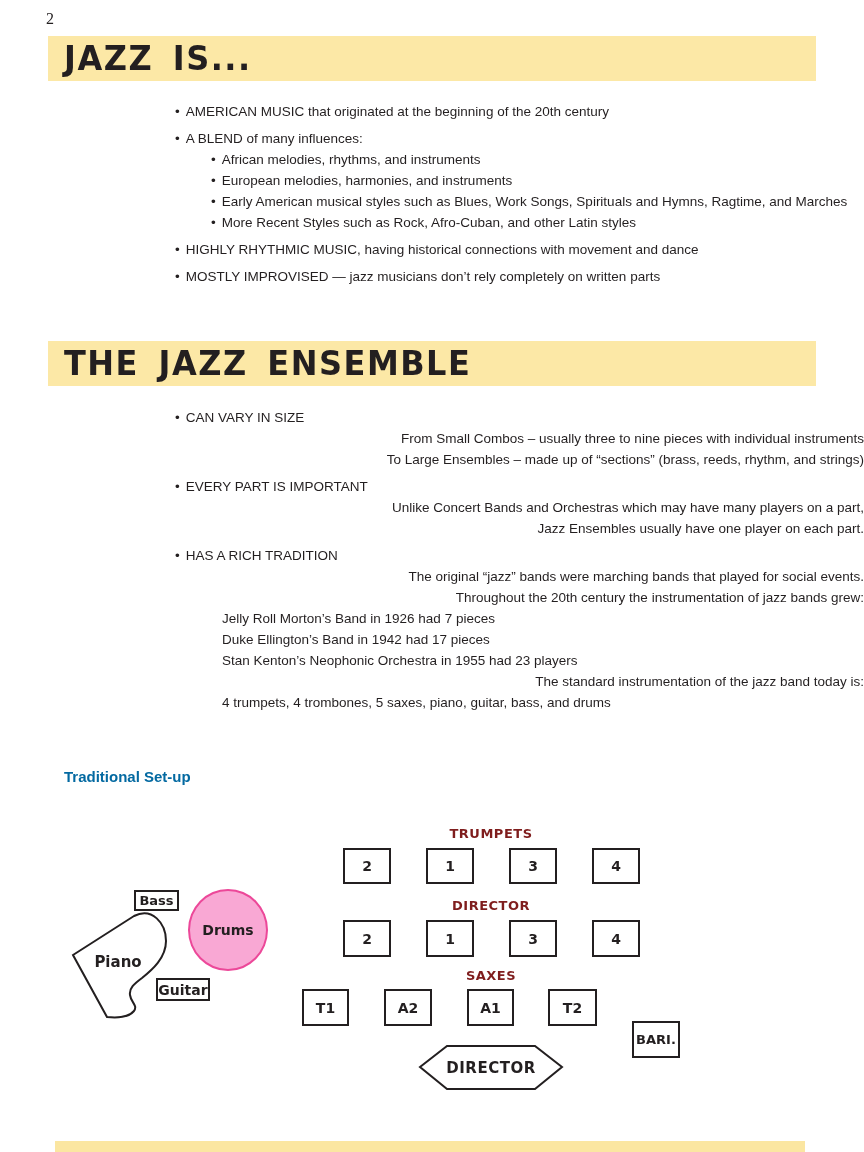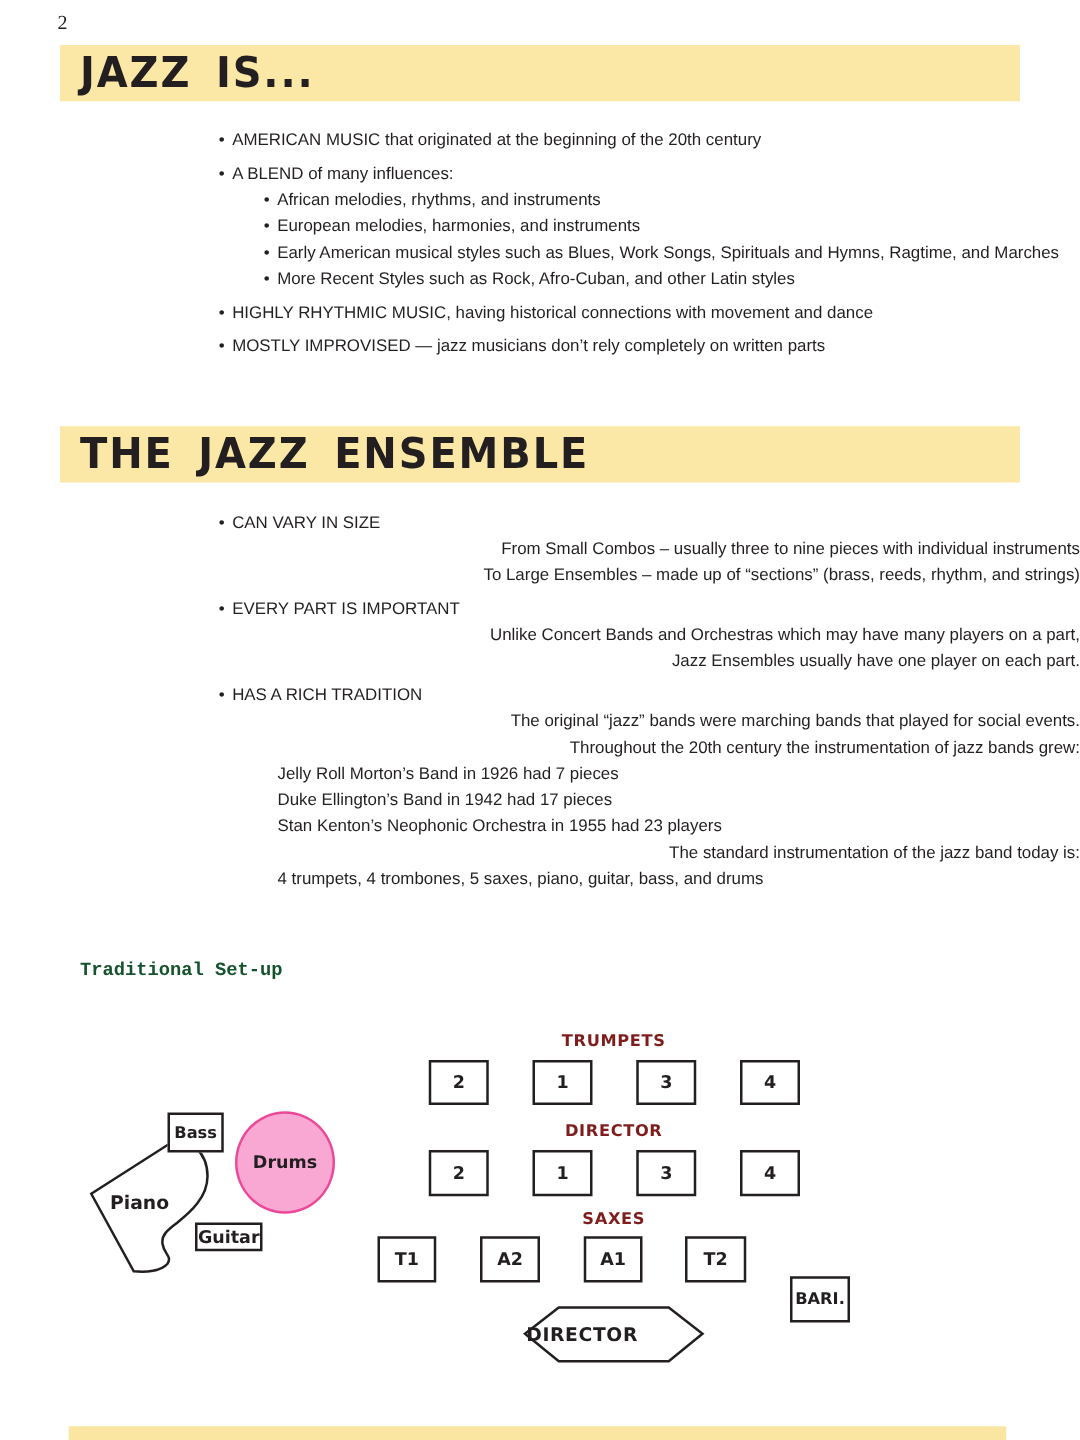--- a/index.html
+++ b/index.html
@@ -19,33 +19,33 @@
   .list2{top:407px;}
   .li{font-size:13.5px;line-height:21px;color:#231f20;white-space:nowrap;}
   .lvl1{padding-left:175px;}
   .lvl1::before{content:"•";margin-right:6px;}
   .lvl2{padding-left:211px;}
   .lvl2::before{content:"•";margin-right:6px;}
   .p2{padding-left:208px;text-align:right;}
   .p3{padding-left:222px;}
   .sp{margin-top:6px;}
   .setup-heading{position:absolute;left:64px;top:768px;margin:0;
-        font-family:Liberation Mono, monospace;font-weight:bold;font-size:15px;color:#14532d;}
+        font-family:Liberation Sans, sans-serif;font-weight:bold;font-size:15px;color:#0369a1;}
   .seclabel{position:absolute;left:391px;width:200px;text-align:center;
         font-family:"DejaVu Sans",sans-serif;font-weight:bold;font-size:13px;
         letter-spacing:0.5px;color:#7f1d1d;}
   .box{position:absolute;box-sizing:border-box;border:2px solid #231f20;background:#fff;
         display:flex;align-items:center;justify-content:center;
         font-family:"DejaVu Sans",sans-serif;font-weight:bold;font-size:14px;color:#231f20;}
   .drums{position:absolute;left:188px;top:889px;width:80px;height:82px;box-sizing:border-box;
         border:2px solid #ec4899;border-radius:50%;background:#f9a8d4;
         display:flex;align-items:center;justify-content:center;
         font-family:"DejaVu Sans",sans-serif;font-weight:bold;font-size:14px;}
   .freelabel{position:absolute;font-family:"DejaVu Sans",sans-serif;font-weight:bold;
-        color:#231f20;}
+        color:#231f20;text-align:center;}
   .shapes{position:absolute;left:0;top:0;width:864px;height:1152px;pointer-events:none;}
   .footerbar{position:absolute;left:55px;top:1141px;width:750px;height:11px;background:#FBE6A1;}
 </style>
 </head>
 <body>
 
 <div class="page">
 
   <div class="pagenum">2</div>
 
@@ -104,21 +104,21 @@
   <div class="box" style="left:509px;top:920px;width:48px;height:37px;">3</div>
   <div class="box" style="left:592px;top:920px;width:48px;height:37px;">4</div>
 
   <div class="seclabel" style="top:968px;">SAXES</div>
   <div class="box" style="left:302px;top:989px;width:47px;height:37px;">T1</div>
   <div class="box" style="left:384px;top:989px;width:48px;height:37px;">A2</div>
   <div class="box" style="left:467px;top:989px;width:47px;height:37px;">A1</div>
   <div class="box" style="left:548px;top:989px;width:49px;height:37px;">T2</div>
   <div class="box" style="left:632px;top:989px;width:48px;height:37px;font-size:13px;margin-top:32px;">BARI.</div>
 
-  <div class="box" style="left:134px;top:890px;width:45px;height:32px;font-size:13px;">Bass</div>
+  <div class="box" style="left:134px;top:890px;width:45px;height:21px;font-size:13px;">Bass</div>
   <div class="drums">Drums</div>
   <div class="freelabel" style="left:88px;top:953px;width:60px;font-size:15px;">Piano</div>
   <div class="box" style="left:156px;top:978px;width:54px;height:23px;font-size:14px;">Guitar</div>
 
   <div class="freelabel" style="left:421px;top:1059px;width:140px;font-size:15px;letter-spacing:0.5px;">DIRECTOR</div>
 
   <div class="footerbar"></div>
 
 </div>
 

